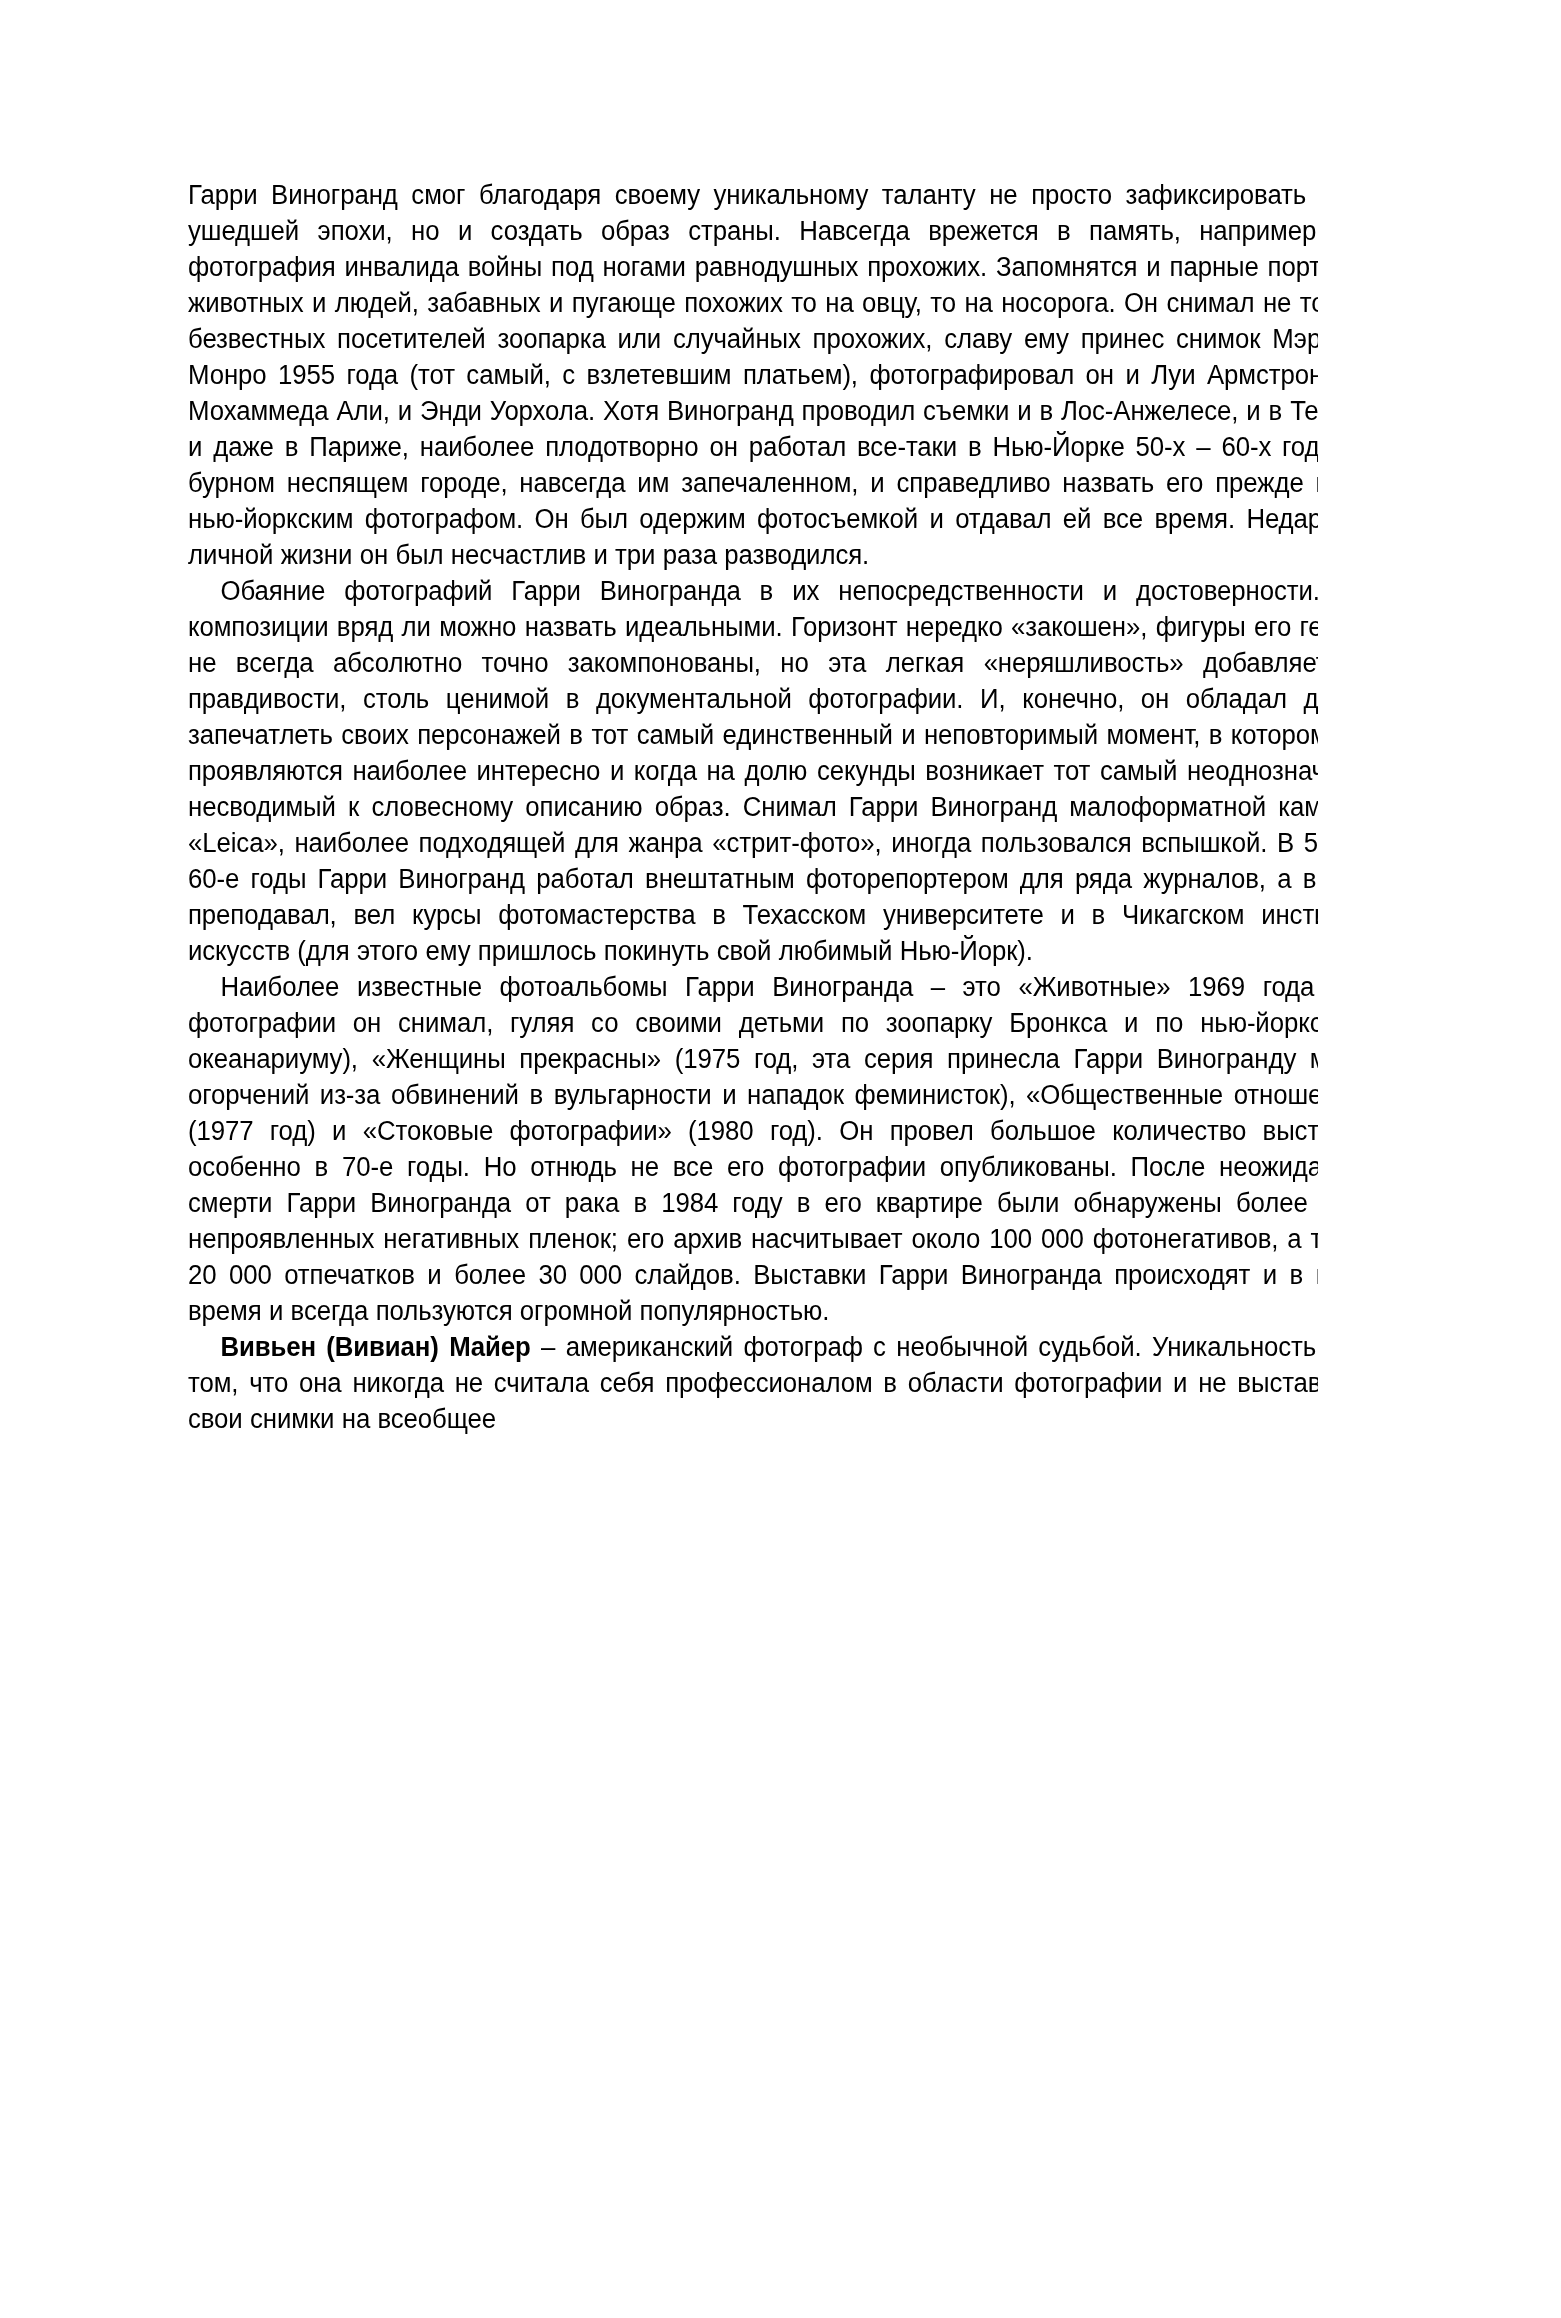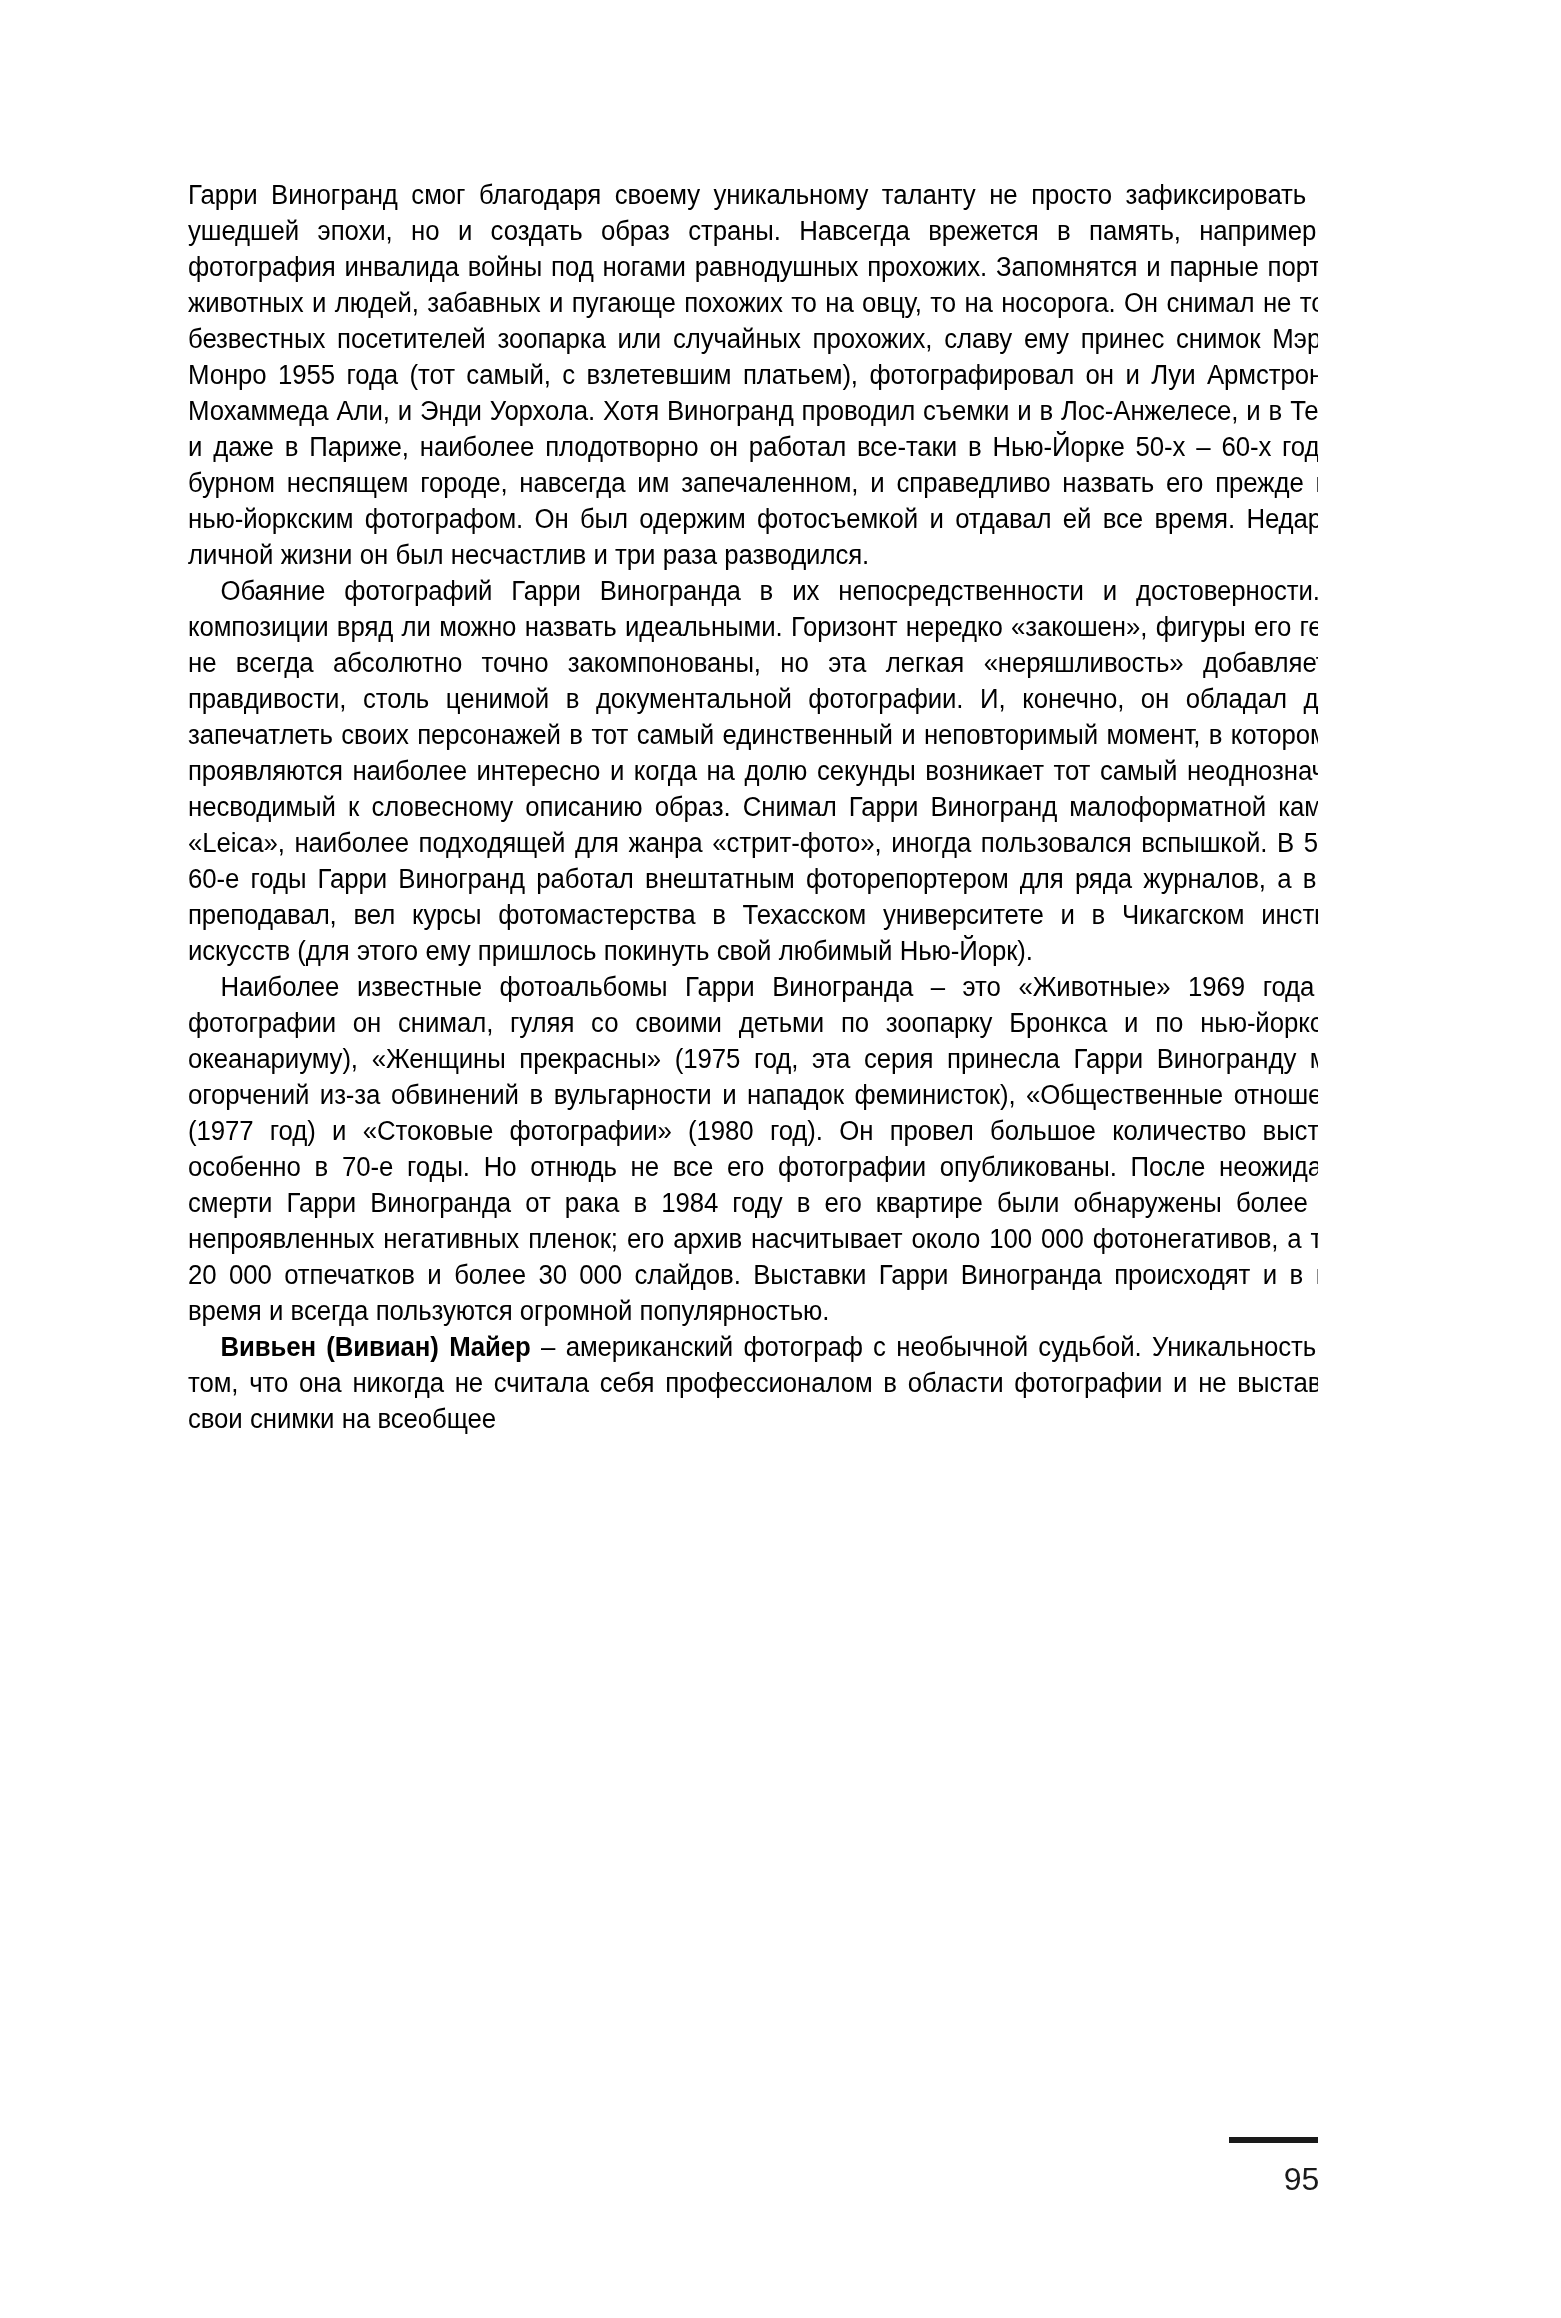--- a/index.html
+++ b/index.html
@@ -350,19 +350,15 @@
     <p class="para">Гарри Виногранд смог благодаря своему уникальному таланту не просто зафиксировать США ушедшей эпохи, но и создать образ страны. Навсегда врежется в память, например, его фотография инвалида войны под ногами равнодушных прохожих. Запомнятся и парные портреты животных и людей, забавных и пугающе похожих то на овцу, то на носорога. Он снимал не только безвестных посетителей зоопарка или случайных прохожих, славу ему принес снимок Мэрилин Монро 1955 года (тот самый, с взлетевшим платьем), фотографировал он и Луи Армстронга, и Мохаммеда Али, и Энди Уорхола. Хотя Виногранд проводил съемки и в Лос-Анжелесе, и в Техасе, и даже в Париже, наиболее плодотворно он работал все-таки в Нью-Йорке 50-х – 60-х годов, в бурном неспящем городе, навсегда им запечаленном, и справедливо назвать его прежде всего нью-йоркским фотографом. Он был одержим фотосъемкой и отдавал ей все время. Недаром в личной жизни он был несчастлив и три раза разводился.</p>
 
     <p class="para indent">Обаяние фотографий Гарри Виногранда в их непосредственности и достоверности. Его композиции вряд ли можно назвать идеальными. Горизонт нередко «закошен», фигуры его героев не всегда абсолютно точно закомпонованы, но эта легкая «неряшливость» добавляет им правдивости, столь ценимой в документальной фотографии. И, конечно, он обладал даром запечатлеть своих персонажей в тот самый единственный и неповторимый момент, в котором они проявляются наиболее интересно и когда на долю секунды возникает тот самый неоднозначный, несводимый к словесному описанию образ. Снимал Гарри Виногранд малоформатной камерой «Leica», наиболее подходящей для жанра «стрит-фото», иногда пользовался вспышкой. В 50-е – 60-е годы Гарри Виногранд работал внештатным фоторепортером для ряда журналов, а в 70-е преподавал, вел курсы фотомастерства в Техасском университете и в Чикагском институте искусств (для этого ему пришлось покинуть свой любимый Нью-Йорк).</p>
 
     <p class="para indent">Наиболее известные фотоальбомы Гарри Виногранда – это «Животные» 1969 года (эти фотографии он снимал, гуляя со своими детьми по зоопарку Бронкса и по нью-йоркскому океанариуму), «Женщины прекрасны» (1975 год, эта серия принесла Гарри Виногранду много огорчений из-за обвинений в вульгарности и нападок феминисток), «Общественные отношения» (1977 год) и «Стоковые фотографии» (1980 год). Он провел большое количество выставок, особенно в 70-е годы. Но отнюдь не все его фотографии опубликованы. После неожиданной смерти Гарри Виногранда от рака в 1984 году в его квартире были обнаружены более 2000 непроявленных негативных пленок; его архив насчитывает около 100 000 фотонегативов, а также 20 000 отпечатков и более 30 000 слайдов. Выставки Гарри Виногранда происходят и в наше время и всегда пользуются огромной популярностью.</p>
 
     <p class="para indent spaced-before"><span class="lead-name">Вивьен (Вивиан) Майер</span><span> – американский фотограф с необычной судьбой. Уникальность ее в том, что она никогда не считала себя профессионалом в области фотографии и не выставляла свои снимки на всеобщее</span></p>
 
   </div>
 
-  <div class="footer">
-    <div class="footer-rule"></div>
-    <div class="page-number">95</div>
-  </div>
 
 </div>
 
 
 </body></html>

